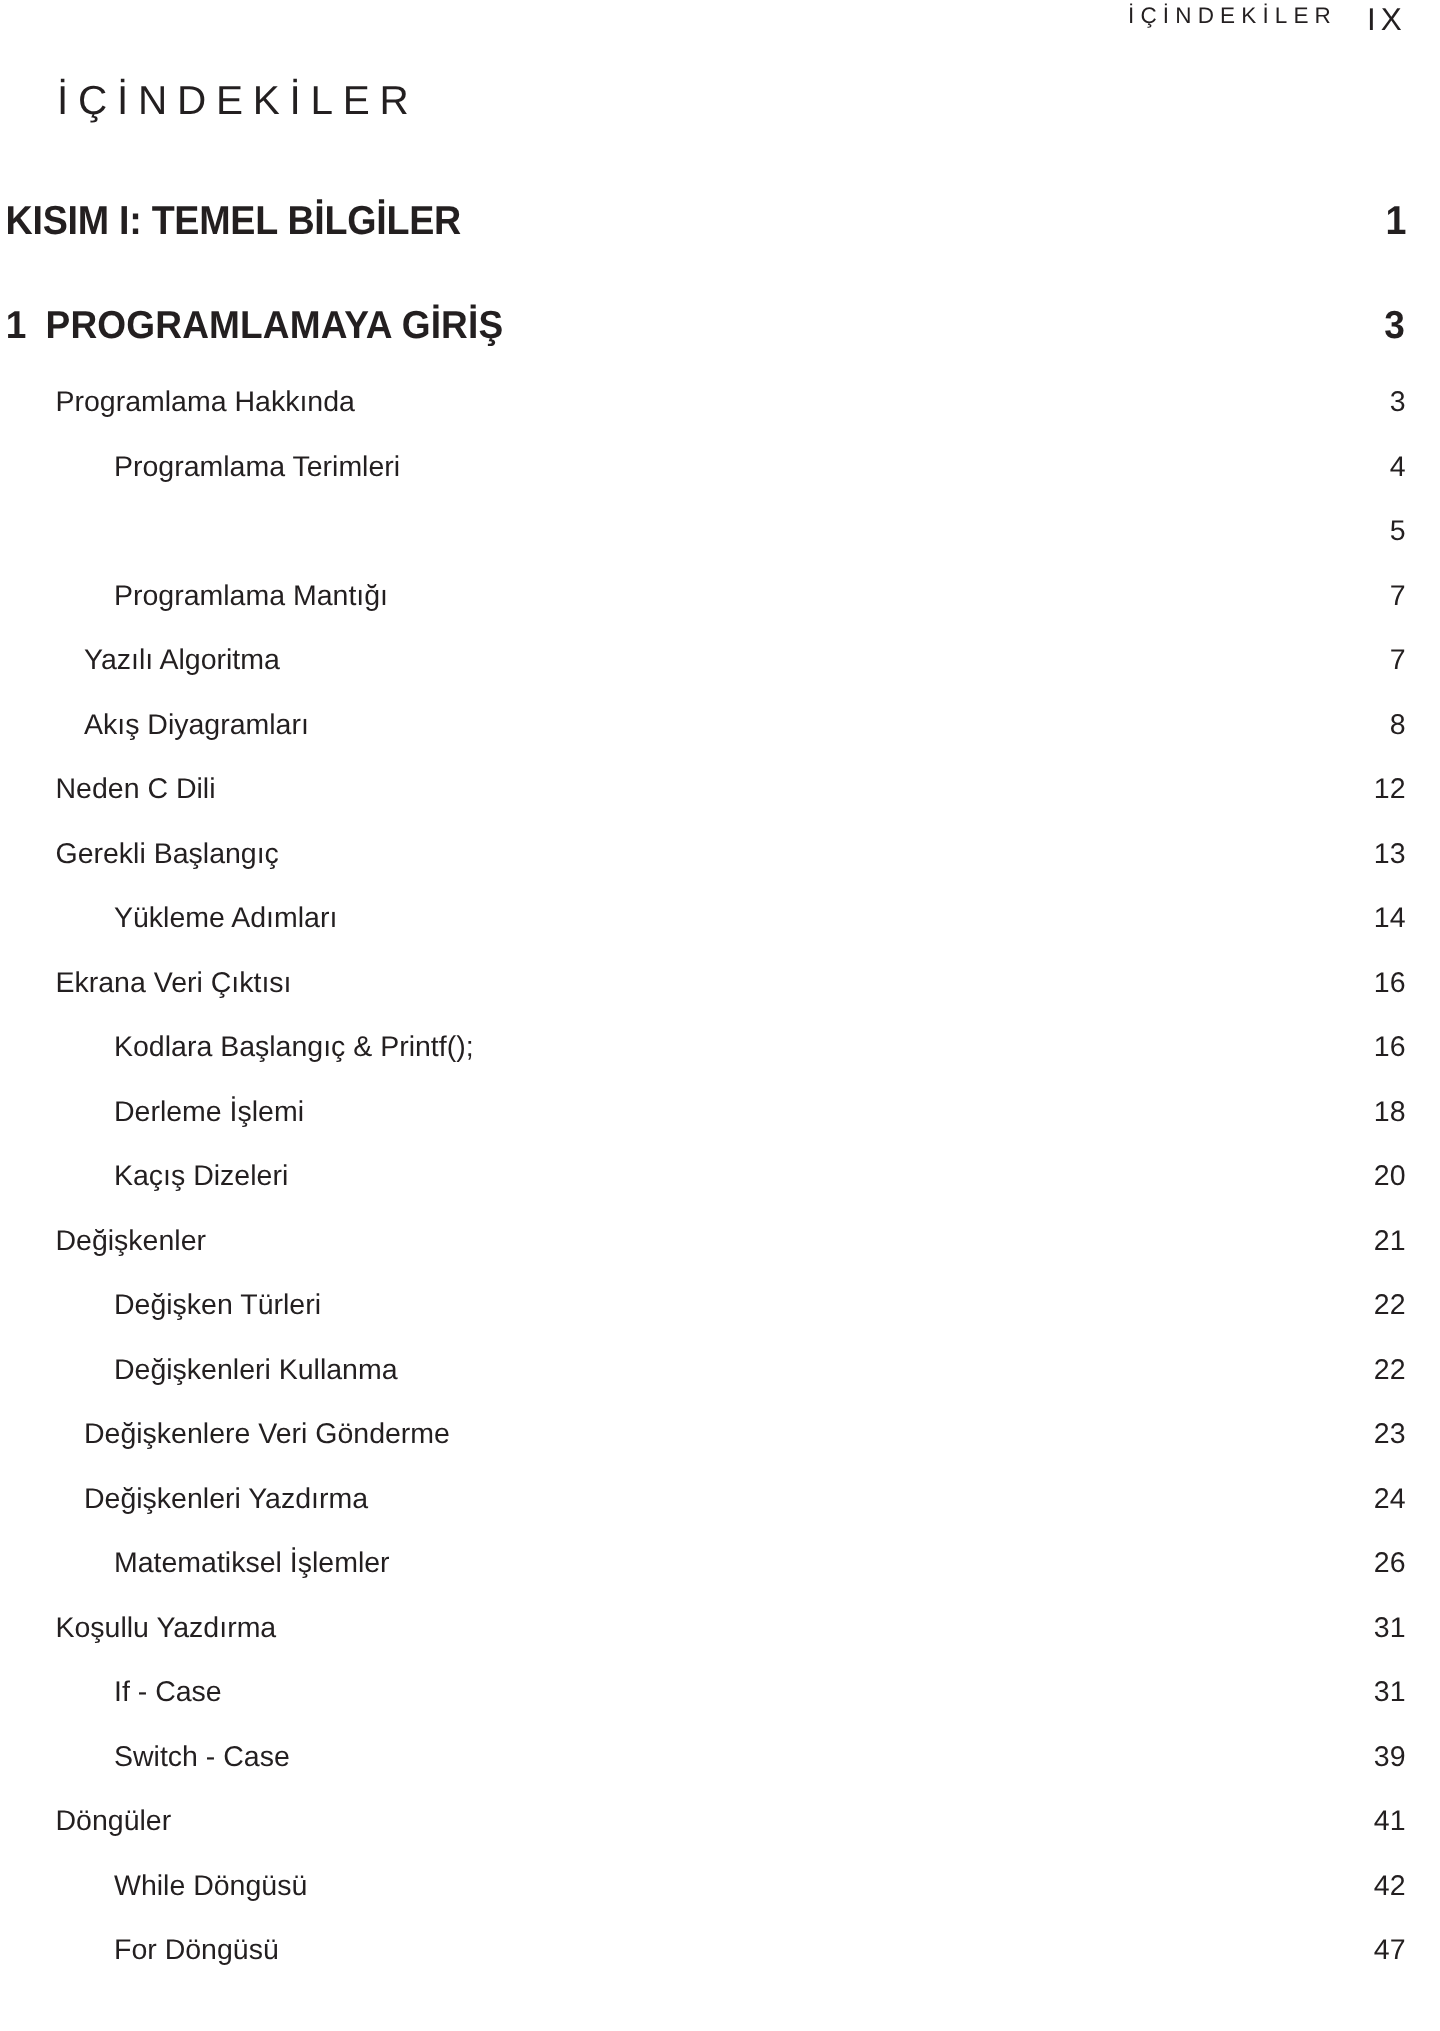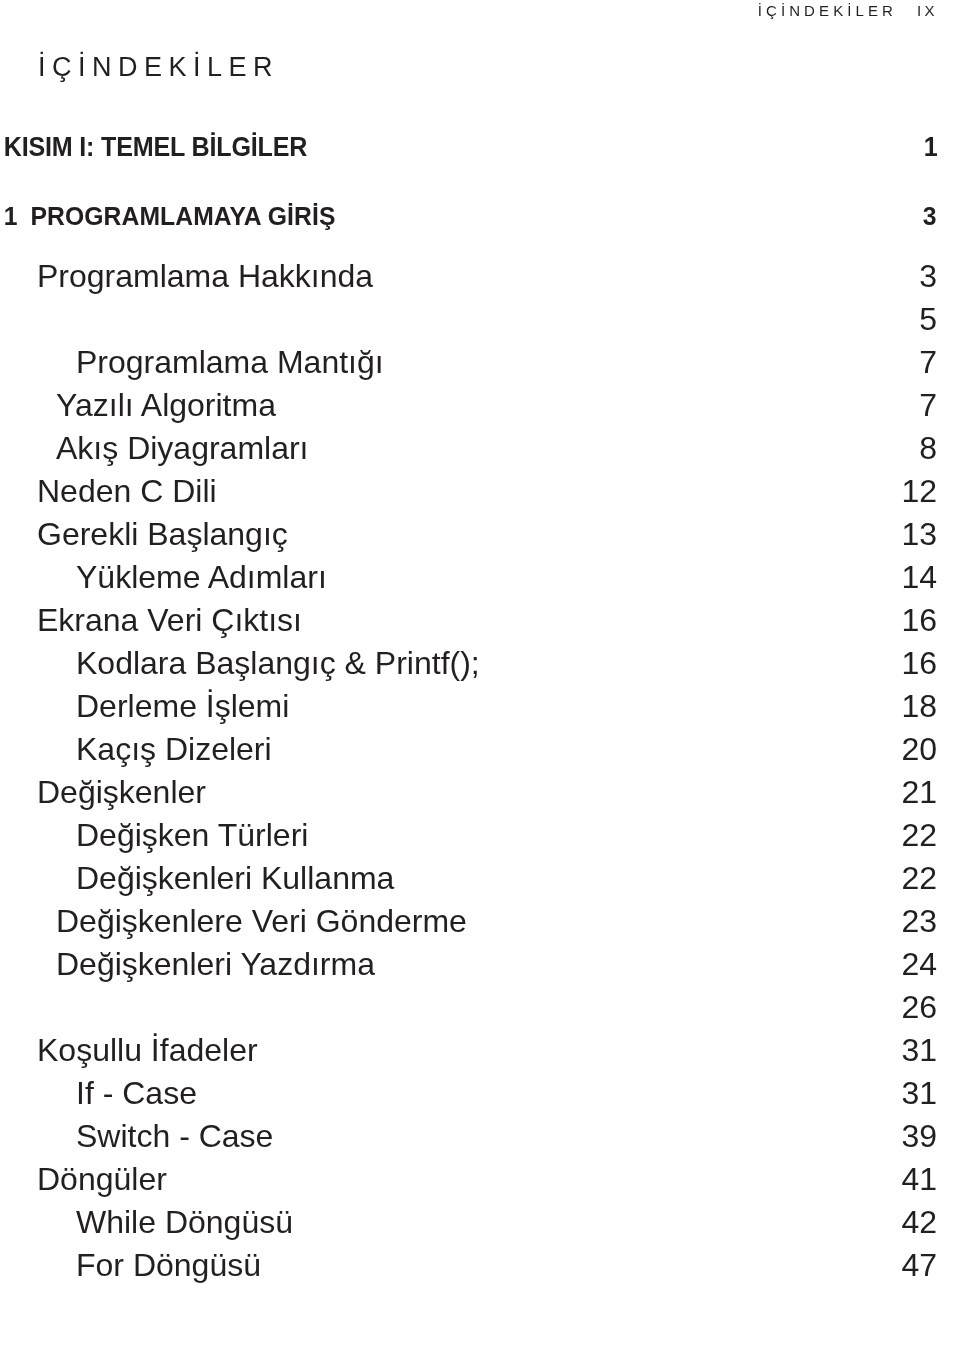--- a/index.html
+++ b/index.html
@@ -30,21 +30,21 @@
     gap: 20px;
   }
   .running-header .rh-title {
     font-size: 15px;
     letter-spacing: 4.1px;
     font-weight: 400;
     color: #231f20;
     white-space: nowrap;
   }
   .running-header .rh-folio {
-    font-size: 15px;
+    font-size: 21px;
     letter-spacing: 3.4px;
     font-weight: 400;
     color: #231f20;
     white-space: nowrap;
   }
 
   
   .page-title {
     position: absolute;
     top: 52px;
@@ -112,21 +112,21 @@
   .row-chapter .chap-num {
     display: inline-block;
     width: 28px;
     flex: 0 0 auto;
   }
   .row-chapter .page { font-weight: 700; }
 
   
   .row-entry {
     height: 43px;
-    font-size: 32px;
+    font-size: 19px;
     font-weight: 400;
   }
   .row-entry.first-entry { margin-top: 15px; }
   .row-entry .page { font-weight: 400; }
 
   .lvl-1 { padding-left: 37px; }
   .lvl-2 { padding-left: 76px; }
   .lvl-3 { padding-left: 56px; }
 </style>
 </head>
@@ -154,20 +154,25 @@
     <span class="page">3</span>
   </div>
 
   <div id="entries-host">
       <div class="toc-row row-entry lvl-1 first-entry">
         <span class="label">Programlama Hakkında</span>
         <span class="spacer"></span>
         <span class="page">3</span>
       </div>
       <div class="toc-row row-entry lvl-2">
+        <span class="label">Programlama Terimleri</span>
+        <span class="spacer"></span>
+        <span class="page">4</span>
+      </div>
+      <div class="toc-row row-entry lvl-2">
         <span class="spacer"></span>
         <span class="page">5</span>
       </div>
       <div class="toc-row row-entry lvl-2">
         <span class="label">Programlama Mantığı</span>
         <span class="spacer"></span>
         <span class="page">7</span>
       </div>
       <div class="toc-row row-entry lvl-3">
         <span class="label">Yazılı Algoritma</span>
@@ -233,25 +238,26 @@
         <span class="label">Değişkenlere Veri Gönderme</span>
         <span class="spacer"></span>
         <span class="page">23</span>
       </div>
       <div class="toc-row row-entry lvl-3">
         <span class="label">Değişkenleri Yazdırma</span>
         <span class="spacer"></span>
         <span class="page">24</span>
       </div>
       <div class="toc-row row-entry lvl-2">
+        <span class="label">Matematiksel İşlemler</span>
         <span class="spacer"></span>
         <span class="page">26</span>
       </div>
       <div class="toc-row row-entry lvl-1">
-        <span class="label">Koşullu İfadeler</span>
+        <span class="label">Koşullu Yazdırma</span>
         <span class="spacer"></span>
         <span class="page">31</span>
       </div>
       <div class="toc-row row-entry lvl-2">
         <span class="label">If - Case</span>
         <span class="spacer"></span>
         <span class="page">31</span>
       </div>
       <div class="toc-row row-entry lvl-2">
         <span class="label">Switch - Case</span>

